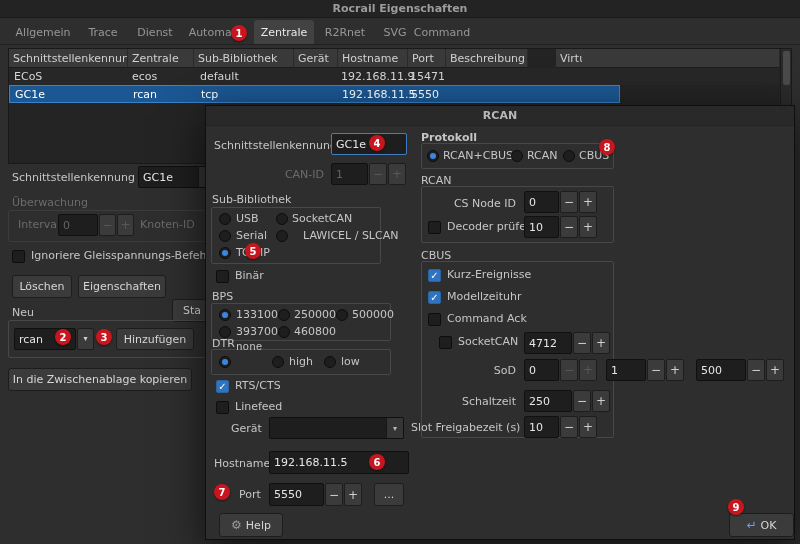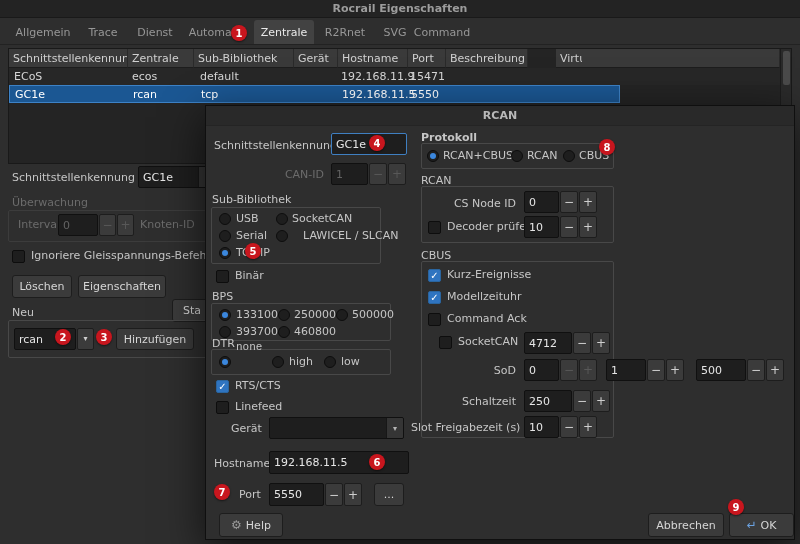--- a/index.html
+++ b/index.html
@@ -123,20 +123,21 @@
   <div class="abs btn" style="left:172px;top:275px;width:40px;height:23px;margin-top:24px;">Sta</div>
 
   <span class="abs lbl" style="left:12px;top:306px;">Neu</span>
   <div class="abs grp" style="left:8px;top:320px;width:212px;height:38px;"></div>
   <div class="abs combo" style="left:14px;top:328px;width:62px;height:22px;">
     <span class="ctext">rcan</span>
   </div>
   <div class="abs sbtn" style="left:77px;top:328px;width:17px;height:22px;font-size:8px;">▾</div>
   <div class="abs btn" style="left:116px;top:328px;width:78px;height:22px;">Hinzufügen</div>
 
+  <div class="abs btn" style="left:8px;top:368px;width:184px;height:23px;">In die Zwischenablage kopieren</div>
 
   <div class="abs modal">
     <div class="abs mtitle">
       <span>RCAN</span>
     </div>
 
     <span class="abs lbl" style="left:8px;top:33px;">Schnittstellenkennung</span>
     <div class="abs field focus" style="left:125px;top:27px;width:76px;height:22px;">GC1e</div>
 
     <span class="abs lbl dim right" style="left:40px;top:62px;width:78px;">CAN-ID</span>
@@ -262,21 +263,20 @@
 
     <span class="abs lbl right" style="left:205px;top:315px;width:105px;">Slot Freigabezeit (s)</span>
     <div class="abs field" style="left:318px;top:310px;width:35px;height:22px;">10</div>
     <div class="abs sbtn" style="left:354px;top:310px;width:18px;height:22px;">−</div>
     <div class="abs sbtn" style="left:373px;top:310px;width:18px;height:22px;">+</div>
 
     <div class="abs btn" style="left:13px;top:407px;width:64px;height:24px;">
       <span class="gear">⚙</span>
       <span>Help</span>
     </div>
-    <div class="abs btn" style="left:442px;top:407px;width:76px;height:24px;">Abbrechen</div>
     <div class="abs btn" style="left:523px;top:407px;width:65px;height:24px;">
       <span class="okico">↵</span>
       <span>OK</span>
     </div>
   </div>
 
   <div class="abs marker" style="left:231px;top:25px;">1</div>
   <div class="abs marker" style="left:55px;top:329px;">2</div>
   <div class="abs marker" style="left:96px;top:329px;">3</div>
   <div class="abs marker" style="left:369px;top:135px;">4</div>

